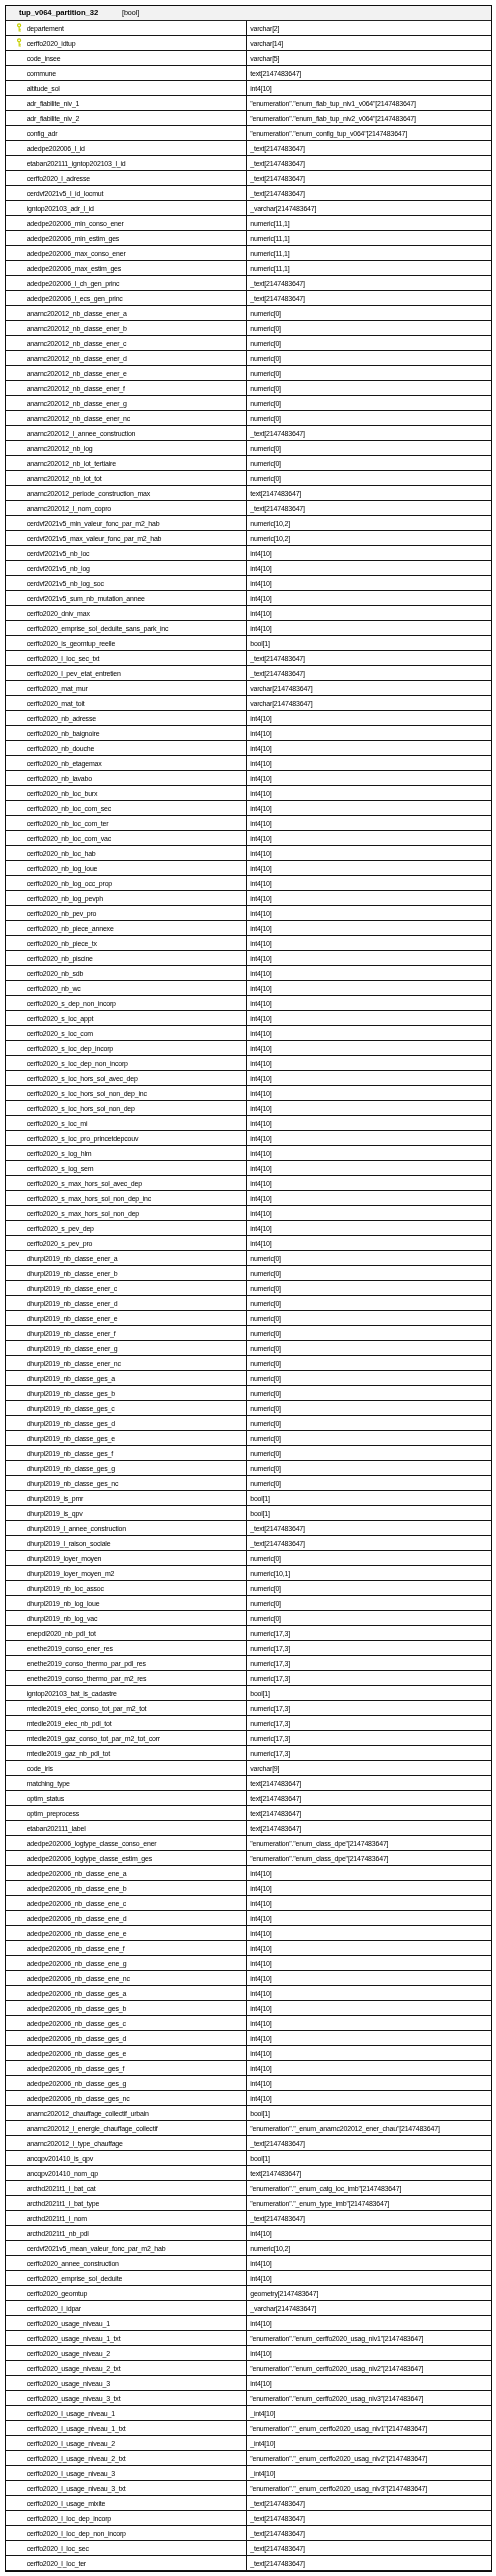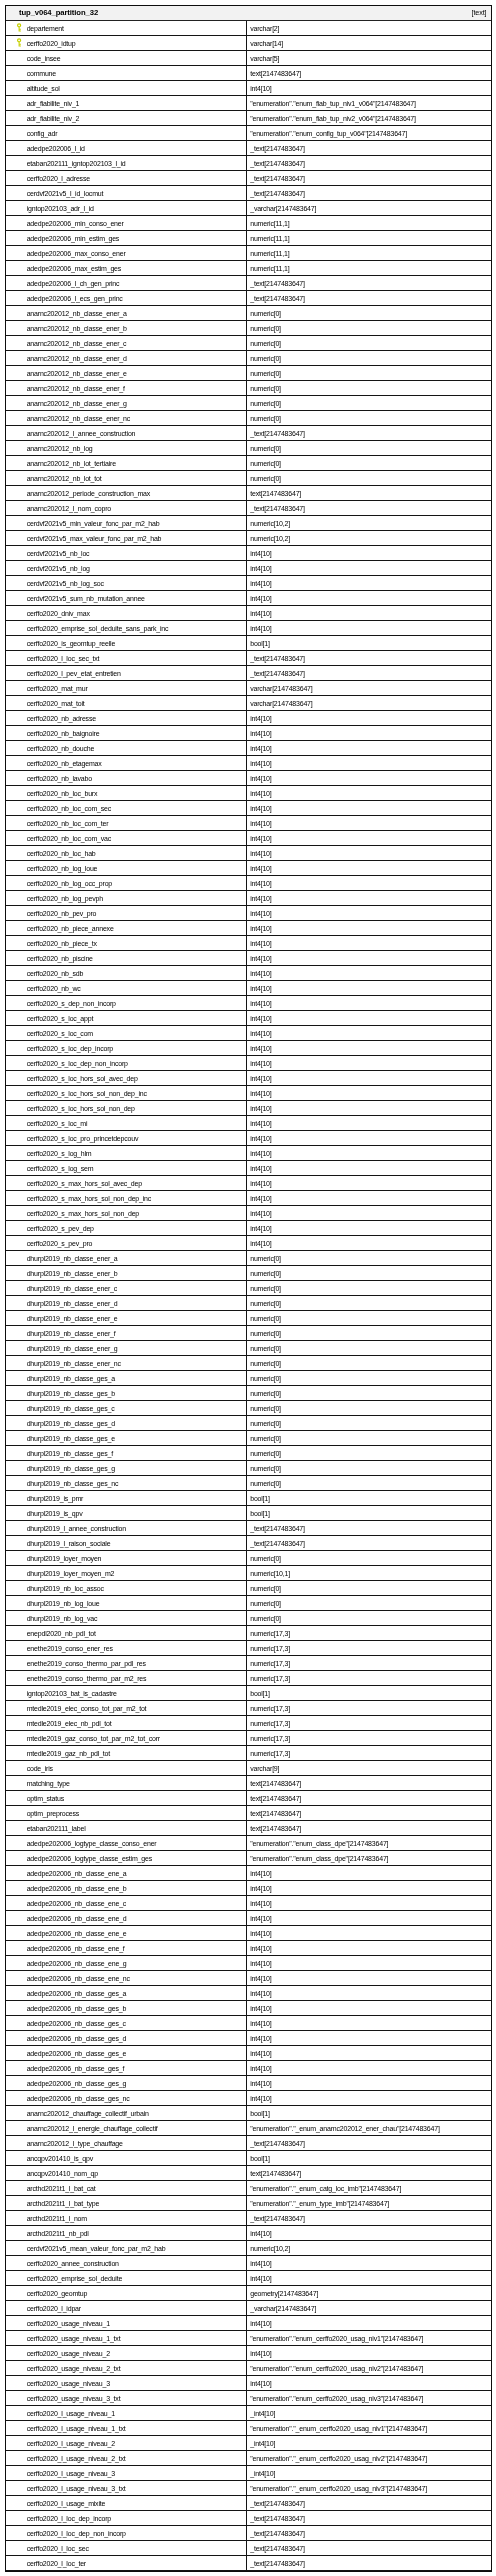--- a/index.html
+++ b/index.html
@@ -3,21 +3,21 @@
 <meta charset="utf-8">
 <style>
   html,body{margin:0;padding:0;background:#ffffff;}
   body{font-family:"Liberation Sans","DejaVu Sans",sans-serif;color:#000;}
   .entity{
     position:absolute;top:4.6px;left:4.6px;width:487px;
     border:1.5px solid #0d0d0d;background:#fff;box-sizing:border-box;
   }
   .hdr{
     height:15.5px;background:#f2f2f2;border-bottom:1.5px solid #222;
-    display:flex;align-items:center;justify-content:space-between;
+    display:flex;align-items:center;
     padding:0 4.1px 0 13.4px;box-sizing:border-box;gap:24px;
   }
   .hdr .title{font-weight:bold;font-size:7.7px;letter-spacing:-0.1px;}
   .hdr .badge{font-size:7.2px;letter-spacing:-0.1px;}
   .row{
     height:15px;box-sizing:border-box;border-bottom:1px solid #141414;
     display:flex;align-items:stretch;background:#fff;
   }
   .cell{display:flex;align-items:center;box-sizing:border-box;overflow:hidden;white-space:nowrap;}
   .cell.name{width:240px;flex:0 0 240px;padding-left:10.3px;gap:4.6px;}
@@ -25,21 +25,21 @@
   .nm,.tp{font-size:7px;letter-spacing:-0.2px;}
   .keyicon{width:6.2px;height:9.3px;flex:0 0 6.2px;color:var(--key,#c6d000);visibility:hidden;}
   .row.pk .keyicon{visibility:visible;}
 </style>
 </head>
 <body>
 
 <div class="entity">
   <div class="hdr">
     <span class="title">tup_v064_partition_32</span>
-    <span class="badge">[text]</span>
+    <span class="badge">[bool]</span>
   </div>
   <div id="rows">
   <div class="row pk">
     <div class="cell name">
       <svg class="keyicon" viewBox="0 0 12 18" width="6.2" height="9.3" aria-hidden="true">
         <circle cx="6" cy="4.5" r="3" fill="none" stroke="currentColor" stroke-width="2.4"></circle>
         <path d="M6 7.5 V16.5 M6 12 H9.5 M6 15.5 H9.5" fill="none" stroke="currentColor" stroke-width="2"></path>
       </svg>
       <span class="nm">departement</span>
     </div>

